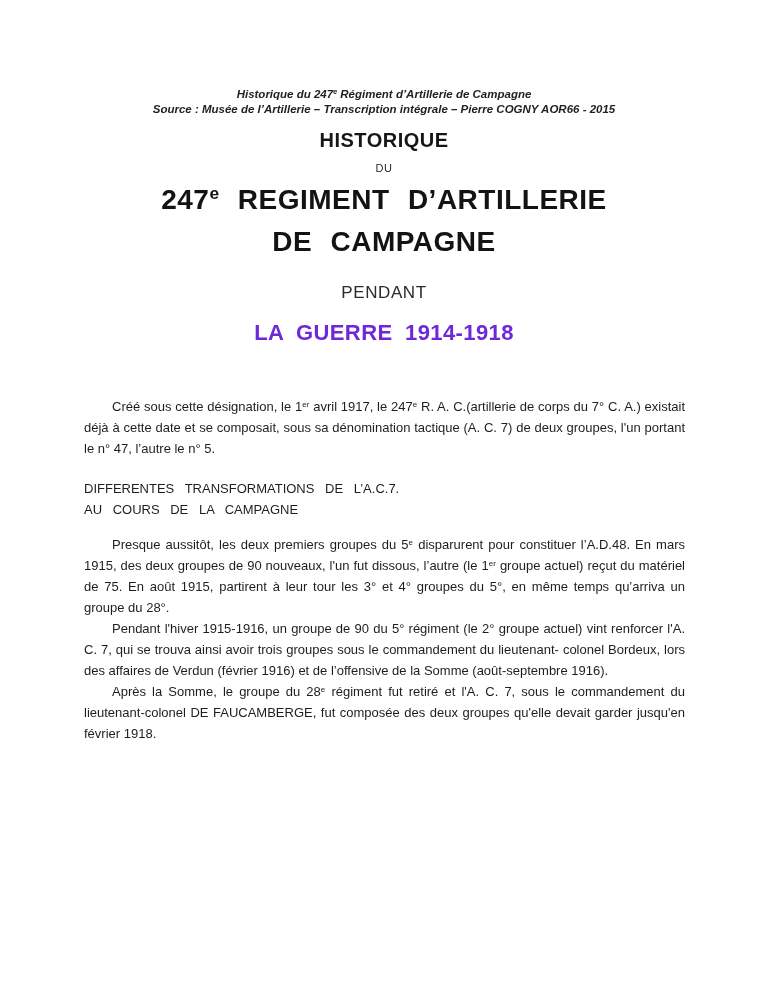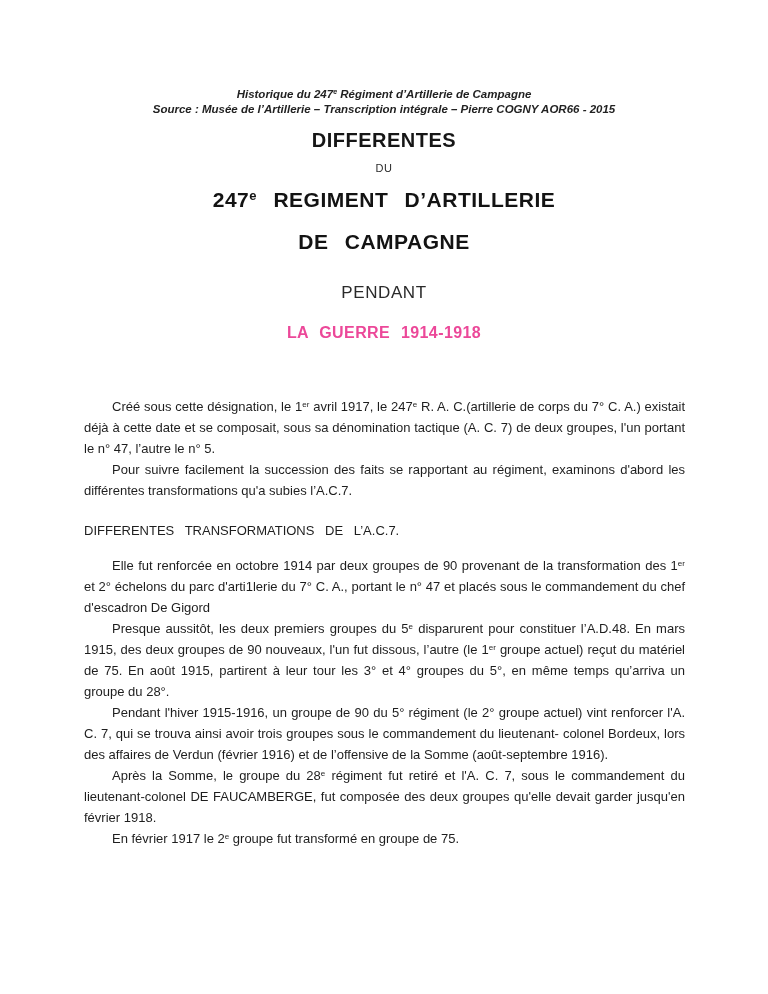--- a/index.html
+++ b/index.html
@@ -48,42 +48,42 @@
   .h-du {
     margin: 10px 0 0 0;
     font-size: 11px;
     line-height: 13px;
     letter-spacing: 0.5px;
     color: #2a2a2a;
     text-align: center;
   }
   .h-main {
     margin: 7px 0 0 0;
-    font-size: 21px;
+    font-size: 28px;
     line-height: 35px;
     font-weight: bold;
     word-spacing: 10px;
     letter-spacing: 0.5px;
     color: #131313;
   }
   .h-pendant {
     margin: 27px 0 0 0;
     font-size: 17px;
     line-height: 13px;
     letter-spacing: 0.6px;
     color: #2a2a2a;
   }
   .h-guerre {
     margin: 23px 0 0 0;
-    font-size: 16px;
+    font-size: 22px;
     line-height: 22px;
     font-weight: bold;
     word-spacing: 6px;
     letter-spacing: 0.4px;
-    color: #ec4899;
+    color: #6d28d9;
   }
   
   .doc-body {
     margin: 52px 83px 0 84px;
     font-size: 13px;
     line-height: 21px;
     text-align: justify;
     color: #1e1e1e;
   }
   .para {
@@ -99,36 +99,34 @@
   .section-heading p { margin: 0; }
 </style>
 </head>
 <body>
 
 <div class="page">
 
   <header class="doc-header">
     <p class="src">Historique du 247<sup>e</sup> Régiment d’Artillerie de Campagne</p>
     <p class="src">Source : Musée de l’Artillerie – Transcription intégrale – Pierre COGNY AOR66 - 2015</p>
-    <h1 class="h-historique">DIFFERENTES</h1>
+    <h1 class="h-historique">HISTORIQUE</h1>
     <p class="h-du">DU</p>
     <h1 class="h-main">247<sup>e</sup> REGIMENT D’ARTILLERIE</h1>
     <h1 class="h-main">DE CAMPAGNE</h1>
     <p class="h-pendant">PENDANT</p>
     <h2 class="h-guerre">LA GUERRE 1914-1918</h2>
   </header>
 
   <main class="doc-body">
     <p class="para">Créé sous cette désignation, le 1<sup>er</sup> avril 1917, le 247<sup>e</sup> R. A. C.(artillerie de corps du 7° C. A.) existait déjà à cette date et se composait, sous sa dénomination tactique (A. C. 7) de deux groupes, l'un portant le n° 47, l’autre le n° 5.</p>
-    <p class="para">Pour suivre facilement la succession des faits se rapportant au régiment, examinons d'abord les différentes transformations qu'a subies l’A.C.7.</p>
 
     <div class="section-heading">
       <p>DIFFERENTES TRANSFORMATIONS DE L’A.C.7.</p>
+      <p>AU COURS DE LA CAMPAGNE</p>
     </div>
 
-    <p class="para">Elle fut renforcée en octobre 1914 par deux groupes de 90 provenant de la transformation des 1<sup>er</sup> et 2° échelons du parc d'arti1lerie du 7° C. A., portant le n° 47 et placés sous le commandement du chef d'escadron De Gigord</p>
     <p class="para">Presque aussitôt, les deux premiers groupes du 5<sup>e</sup> disparurent pour constituer l’A.D.48. En mars 1915, des deux groupes de 90 nouveaux, l'un fut dissous, l’autre (le 1<sup>er</sup> groupe actuel) reçut du matériel de 75. En août 1915, partirent à leur tour les 3° et 4° groupes du 5°, en même temps qu’arriva un groupe du 28°.</p>
     <p class="para">Pendant l'hiver 1915-1916, un groupe de 90 du 5° régiment (le 2° groupe actuel) vint renforcer l'A. C. 7, qui se trouva ainsi avoir trois groupes sous le commandement du lieutenant- colonel Bordeux, lors des affaires de Verdun (février 1916) et de l’offensive de la Somme (août-septembre 1916).</p>
     <p class="para">Après la Somme, le groupe du 28<sup>e</sup> régiment fut retiré et l'A. C. 7, sous le commandement du lieutenant-colonel DE FAUCAMBERGE, fut composée des deux groupes qu'elle devait garder jusqu'en février 1918.</p>
-    <p class="para">En février 1917 le 2<sup>e</sup> groupe fut transformé en groupe de 75.</p>
   </main>
 
 </div>
 
 </body></html>

